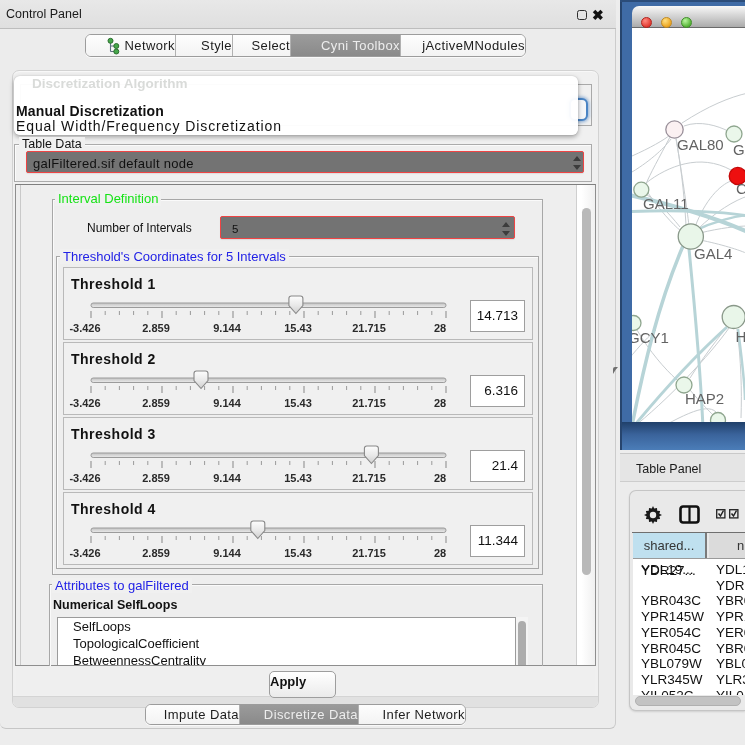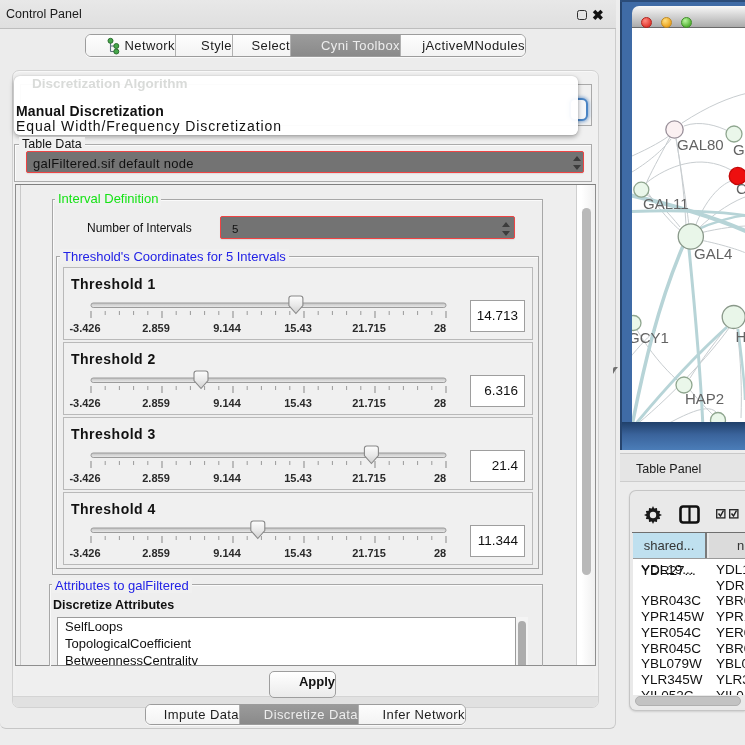--- a/index.html
+++ b/index.html
@@ -53,26 +53,26 @@
 #gAttr-t{left:52px;top:578px;color:#2222e6;font-size:13px}
 #numlabel{left:87px;top:221px;font-size:12px;font-weight:normal;color:#111}
 
 .trow{left:63px;width:470px;height:73px;background:#f0f0f0;border:1px solid #b9b9b9}
 .tlabel{position:absolute;left:71px;font-size:14px;font-weight:bold;color:#111;letter-spacing:.5px}
 .ticklbl{position:absolute;width:56px;text-align:center;font-size:11px;font-weight:bold;color:#2a2a2a}
 .vbox{position:absolute;left:470px;width:55px;height:32px;background:#fff;border:1px solid #9e9e9e;font-size:13.5px;color:#111;text-align:right;padding-right:6px;line-height:30px}
 
 #numattr{left:53px;top:598px;font-size:12.5px;font-weight:bold;color:#111}
 #list{left:57px;top:617px;width:459px;height:48px;background:#fff;border:1px solid #9b9b9b;border-bottom:none;overflow:hidden}
-#list div{font-size:13px;color:#111;padding-left:7px;height:17px;line-height:17px}
+#list div{font-size:13px;color:#111;padding-left:15px;height:17px;line-height:17px}
 #lsb{left:516px;top:617px;width:12px;height:48px;background:#f4f4f4;overflow:hidden}
 #lsb div{position:absolute;left:2px;top:4px;width:8px;height:70px;border-radius:4px;background:#acacac}
 
 #applyrow{left:16px;top:666px;width:579px;height:29px;background:#efefef}
-#applybtn{left:269px;top:671px;width:67px;height:27px;background:linear-gradient(#ffffff,#ebebeb);border:1px solid #9e9e9e;border-radius:5px;font-size:13px;font-weight:600;color:#111;text-align:right;line-height:19px}
+#applybtn{left:269px;top:671px;width:67px;height:27px;background:linear-gradient(#ffffff,#ebebeb);border:1px solid #9e9e9e;border-radius:5px;font-size:13px;font-weight:600;color:#111;text-align:left;line-height:19px}
 
 #blue{left:620px;top:0;width:125px;height:450px;background:#3f6ba6}
 #blueL{left:620px;top:0;width:2px;height:450px;background:#27456e}
 #blueT{left:620px;top:0;width:125px;height:2px;background:#2b4c79}
 #mactb{left:632px;top:6px;width:113px;height:22px;background:linear-gradient(#f8f8f8,#ababab);border-bottom:1px solid #6a6a6a;border-radius:7px 0 0 0}
 .light{position:absolute;top:11px;width:11px;height:11px;border-radius:50%}
 #canvas{left:632px;top:28px;width:113px;height:394px;background:#fff}
 #blueB{left:622px;top:422px;width:123px;height:28px;background:linear-gradient(#20406a,#3a639b 45%,#4b7db8)}
 #tpbar{left:620px;top:453px;width:125px;height:29px;background:#e5e5e5;border-top:1px solid #c9c9c9;border-bottom:1px solid #cdcdcd}
 #tpbar span{position:absolute;left:16px;top:8px;font-size:12.5px;color:#1a1a1a}
@@ -219,21 +219,21 @@
 <span class="ticklbl" style="left:57px;top:547px">-3.426</span>
 <span class="ticklbl" style="left:128px;top:547px">2.859</span>
 <span class="ticklbl" style="left:199px;top:547px">9.144</span>
 <span class="ticklbl" style="left:270px;top:547px">15.43</span>
 <span class="ticklbl" style="left:341px;top:547px">21.715</span>
 <span class="ticklbl" style="left:412px;top:547px">28</span>
 <div class="vbox" style="top:525px">11.344</div>
 
 <div class="abs group" id="gAttr"></div>
 <div class="gtitle" id="gAttr-t">Attributes to galFiltered</div>
-<div class="abs" id="numattr">Discretize Attributes</div>
+<div class="abs" id="numattr">Numerical SelfLoops</div>
 <div class="abs" id="list">
     <div>SelfLoops</div>
     <div>TopologicalCoefficient</div>
     <div>BetweennessCentrality</div>
   </div>
 <div class="abs" id="lsb">
     <div></div>
   </div>
 
 <div class="abs" id="applyrow"></div>

